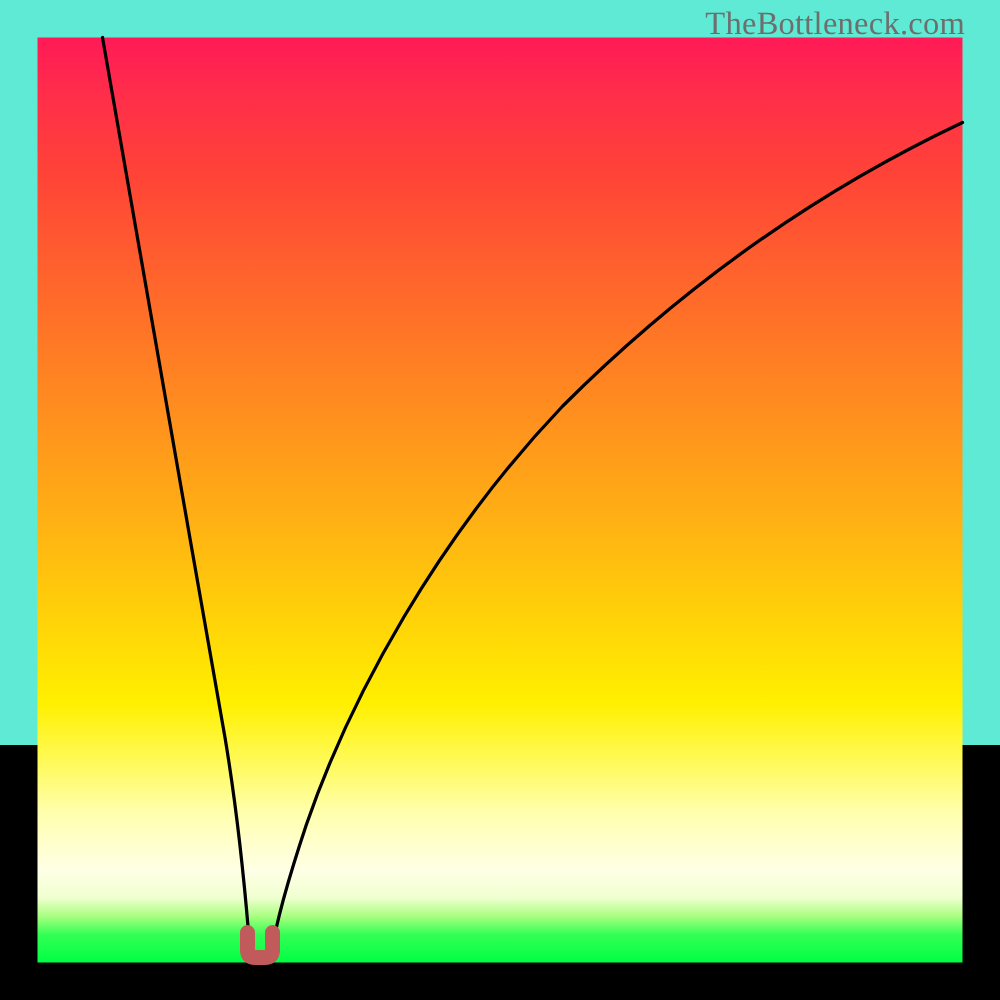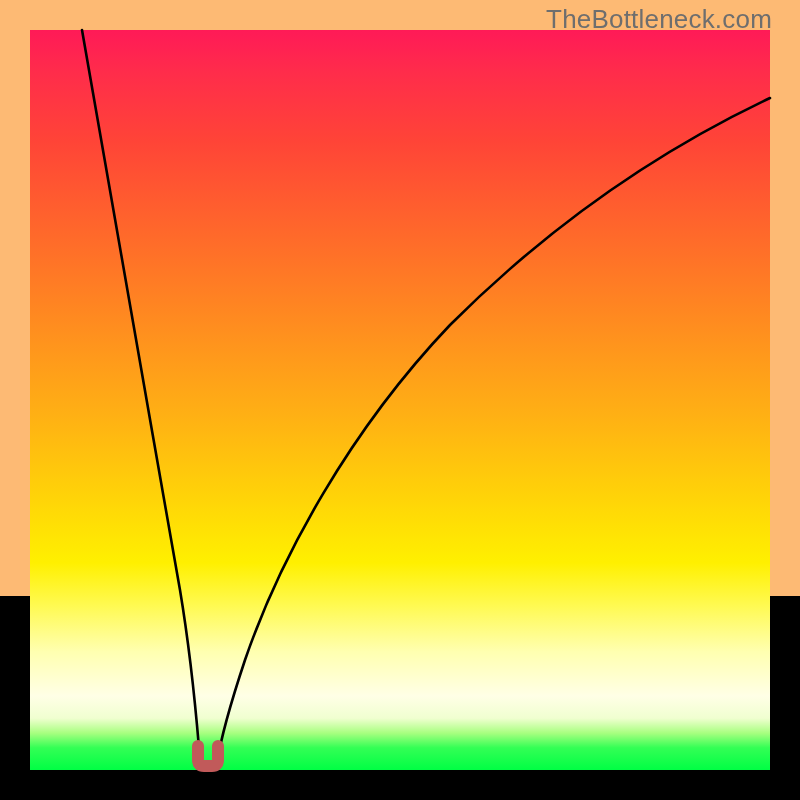--- a/index.html
+++ b/index.html
@@ -8,21 +8,22 @@
     width: 800px;
     height: 800px;
     background: #000;
     overflow: hidden;
     font-family: Arial, Helvetica, sans-serif;
   }
   .frame {
     position: relative;
     width: 800px;
     height: 596px;
-    background: #fdba74;
+    background: #5eead4;
+    font-family: Liberation Serif, serif;
   }
   .plot {
     position: absolute;
     left: 30px;
     top: 30px;
     width: 740px;
     height: 740px;
     
     background: linear-gradient(
       to bottom,

